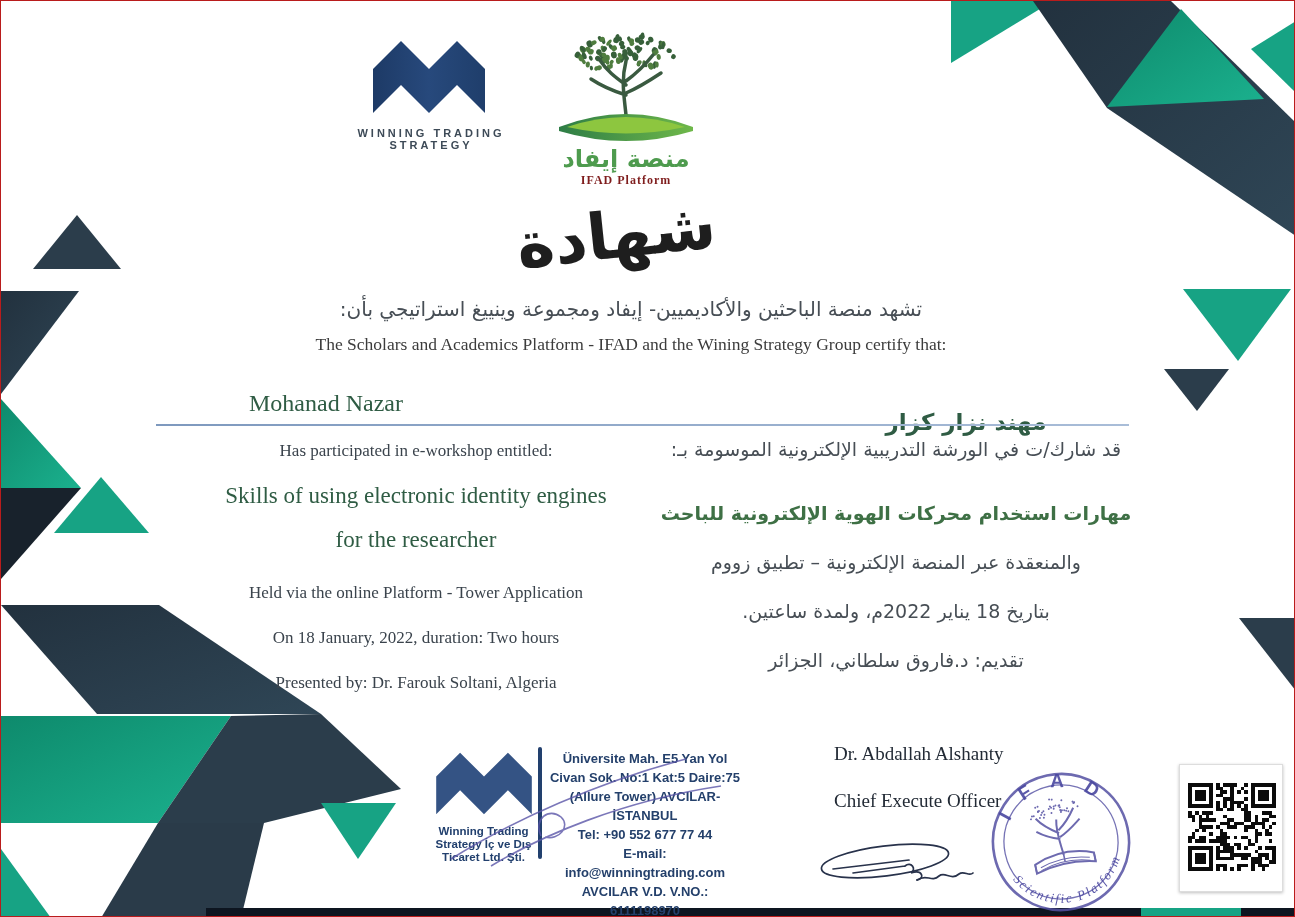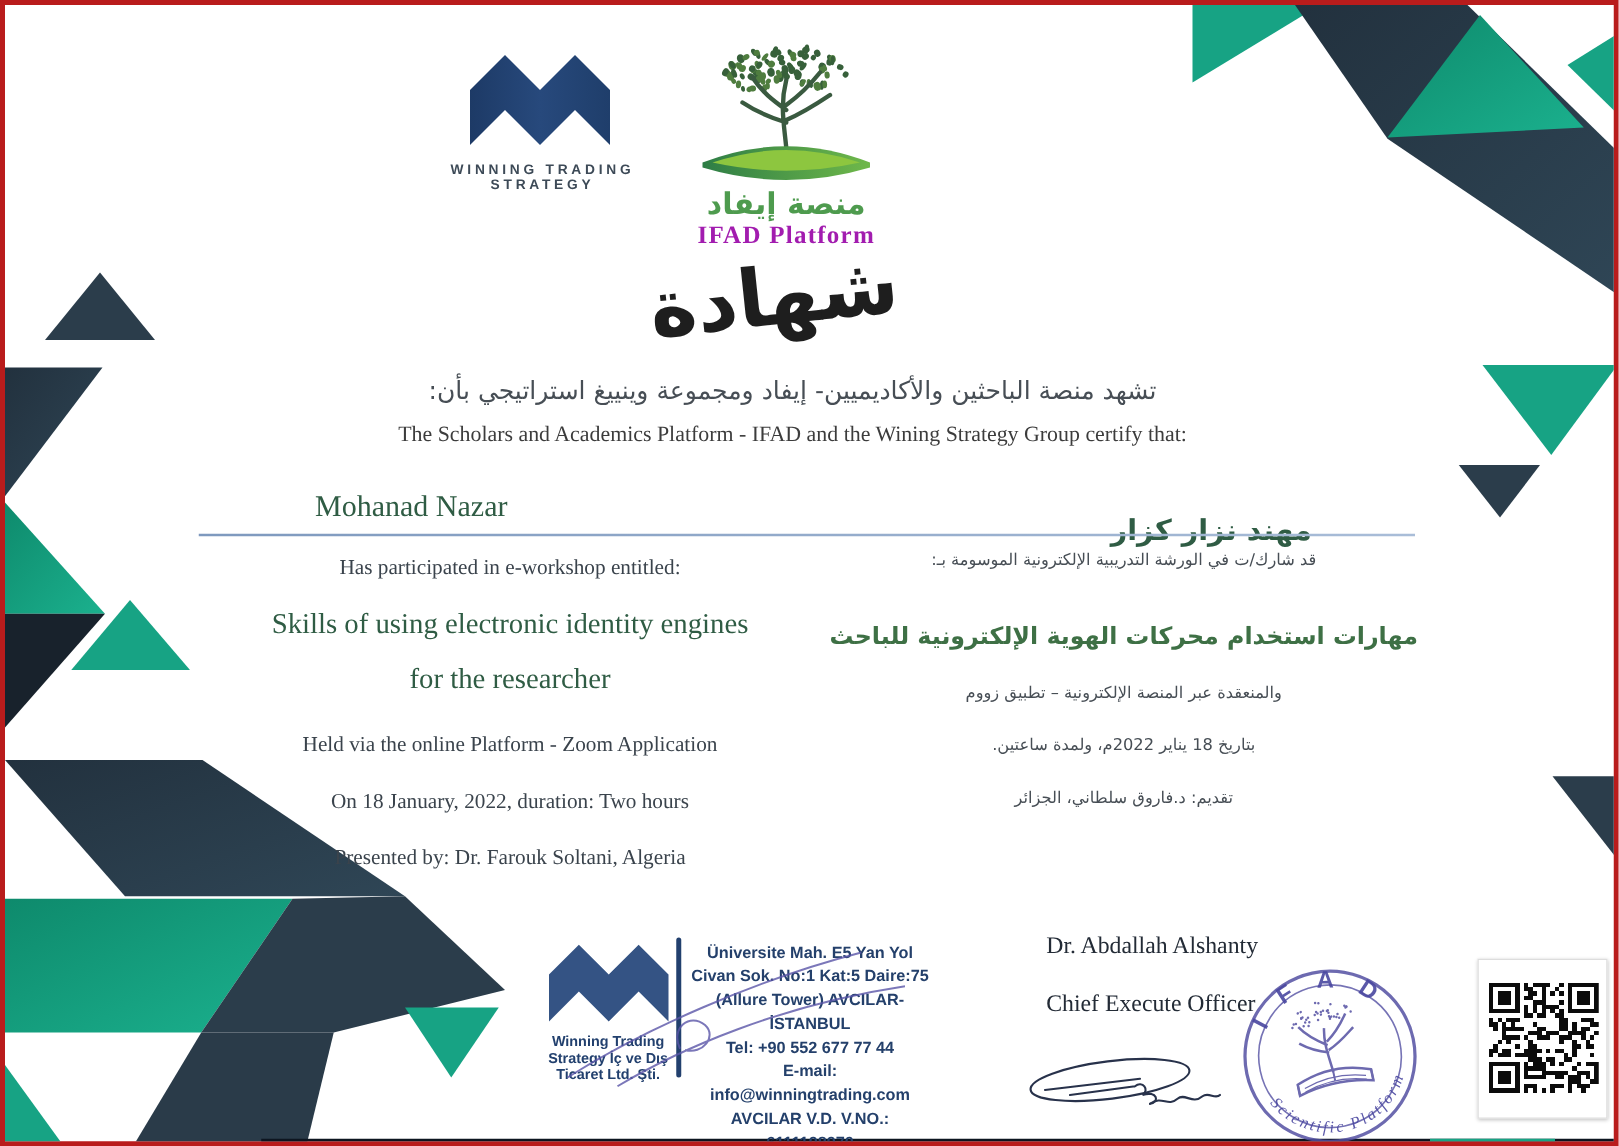--- a/index.html
+++ b/index.html
@@ -9,43 +9,43 @@
     --navy:#1F3E6B;
     --stamp-indigo:#5450A2;
     --name-green:#2F5C44;
     --body-ink:#3A434C;
     --ar-ink:#474E55;
   }
   *{margin:0;padding:0;box-sizing:border-box;}
   html,body{background:#ffffff;}
   .page{
     position:relative;width:1295px;height:917px;background:#ffffff;
-    border:4px solid #b91c1c;overflow:hidden;
+    border:1px solid #b91c1c;overflow:hidden;
     font-family:"Liberation Serif", serif;
   }
   .abs{position:absolute;}
   .ctr{text-align:center;}
   
   .wts-word{font-family:"Liberation Sans",sans-serif;font-size:11px;font-weight:bold;
     letter-spacing:3px;color:#3D4A57;}
   .ifad-ar{font-family:"DejaVu Sans",sans-serif;font-size:24px;font-weight:bold;color:#4E9B4E;direction:rtl;}
-  .ifad-en{font-family:"Liberation Serif",serif;font-size:20px;font-weight:bold;color:#a21caf;letter-spacing:1px;}
+  .ifad-en{font-family:"Liberation Serif",serif;font-size:12px;font-weight:bold;color:#7f1d1d;letter-spacing:1px;}
   .callig{font-family:"DejaVu Sans",sans-serif;font-size:64px;font-weight:bold;color:#1E1E1E;
     transform:rotate(-6deg);direction:rtl;}
   
   .intro-ar{font-family:"DejaVu Sans",sans-serif;font-size:20px;color:var(--ar-ink);direction:rtl;}
   .intro-en{font-family:"Liberation Serif",serif;font-size:17.5px;color:#3C3C3C;}
   
   .name{font-size:24px;color:var(--name-green);font-family:"Liberation Serif",serif;}
   .name-ar{font-family:"DejaVu Sans",sans-serif;font-size:23px;font-weight:bold;color:var(--name-green);direction:rtl;margin-top:20px;}
   .divider{height:2px;background:linear-gradient(to right,#7E99BE,#A9BDD8);}
   
   .en-line{font-size:17px;color:var(--body-ink);font-family:"Liberation Serif",serif;}
   .en-title{font-size:23px;color:var(--name-green);font-family:"Liberation Serif",serif;}
-  .ar-line{font-family:"DejaVu Sans",sans-serif;font-size:13px;color:var(--ar-ink);direction:rtl;}
+  .ar-line{font-family:"DejaVu Sans",sans-serif;font-size:19px;color:var(--ar-ink);direction:rtl;}
   .ar-title{font-family:"DejaVu Sans",sans-serif;font-size:19px;font-weight:bold;color:#3E7045;direction:rtl;}
   
   .company-line{font-family:"Liberation Sans",sans-serif;font-size:11.5px;font-weight:bold;color:#22406E;line-height:13px;}
   .addr-line{font-family:"Liberation Sans",sans-serif;font-size:13px;font-weight:bold;color:#24406B;line-height:19px;}
   .officer-name{font-family:"Liberation Serif",serif;font-size:19px;color:#232B36;margin-left:37px;}
   .qr-card{background:#fff;border:1px solid #ddd;box-shadow:0 1px 3px rgba(0,0,0,.25);}
 </style>
 </head>
 <body>
 
@@ -207,25 +207,25 @@
 
   <div class="abs ctr callig" style="left:545px;top:196px;width:170px">شهادة</div>
 
   <div class="abs ctr intro-en" style="left:180px;top:333px;width:900px">The Scholars and Academics Platform - IFAD and the Wining Strategy Group certify that:</div>
   <div class="abs ctr intro-ar" style="left:230px;top:296px;width:800px">تشهد منصة الباحثين والأكاديميين- إيفاد ومجموعة وينييغ استراتيجي بأن:</div>
 
   <div class="abs ctr name" style="left:150px;top:389px;width:350px">Mohanad Nazar</div>
   <div class="abs ctr name-ar" style="left:790px;top:388px;width:350px">مهند نزار كزار</div>
   <div class="abs divider" style="left:155px;top:423px;width:973px"></div>
 
-  <div class="abs ctr" style="left:154px;top:440px;width:500px">
+  <div class="abs ctr" style="left:165px;top:440px;width:500px">
     <div class="en-line" style="margin-bottom:22px">Has participated in e-workshop entitled:</div>
     <div class="en-title">Skills of using electronic identity engines</div>
     <div class="en-title" style="margin-top:18px">for the researcher</div>
-    <div class="en-line" style="margin-top:30px">Held via the online Platform - Zoom Application</div>
+    <div class="en-line" style="margin-top:30px">Held via the online Platform - Tower Application</div>
     <div class="en-line" style="margin-top:25px">On 18 January, 2022, duration:  Two hours</div>
     <div class="en-line" style="margin-top:25px">Presented by: Dr. Farouk Soltani, Algeria</div>
   </div>
 
   <div class="abs ctr" style="left:655px;top:437px;width:480px" dir="rtl">
     <div class="ar-line">قد شارك/ت في الورشة التدريبية الإلكترونية الموسومة بـ:</div>
     <div class="ar-title" style="margin-top:42px">مهارات استخدام محركات الهوية الإلكترونية للباحث</div>
     <div class="ar-line" style="margin-top:27px">والمنعقدة عبر المنصة الإلكترونية – تطبيق زووم</div>
     <div class="ar-line" style="margin-top:27px">بتاريخ  18 يناير  2022م، ولمدة ساعتين.</div>
     <div class="ar-line" style="margin-top:27px">تقديم: د.فاروق سلطاني، الجزائر</div>

